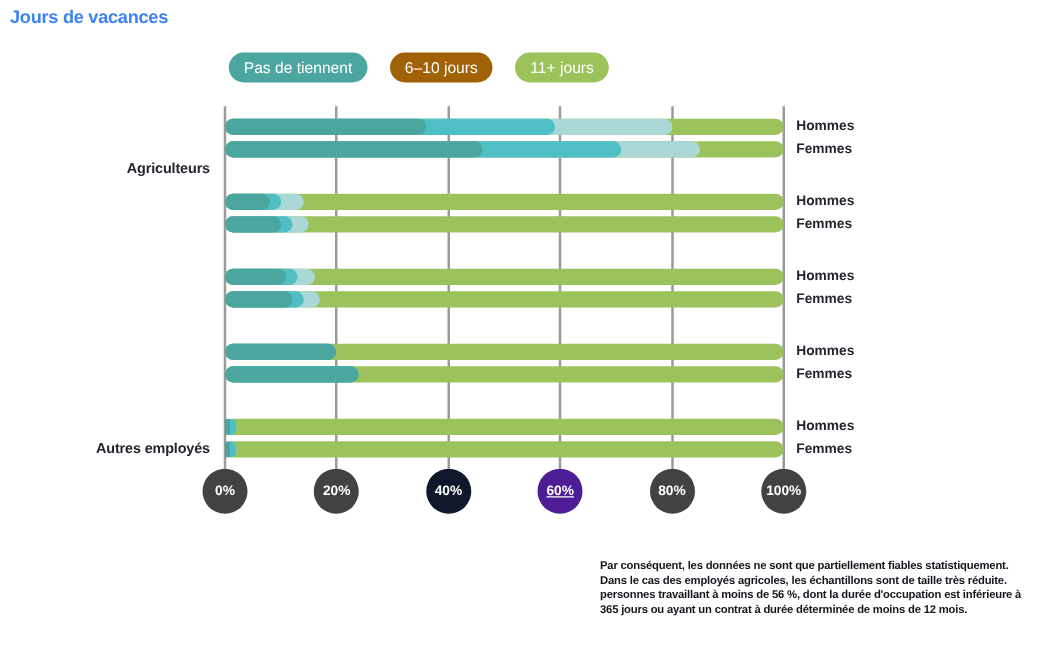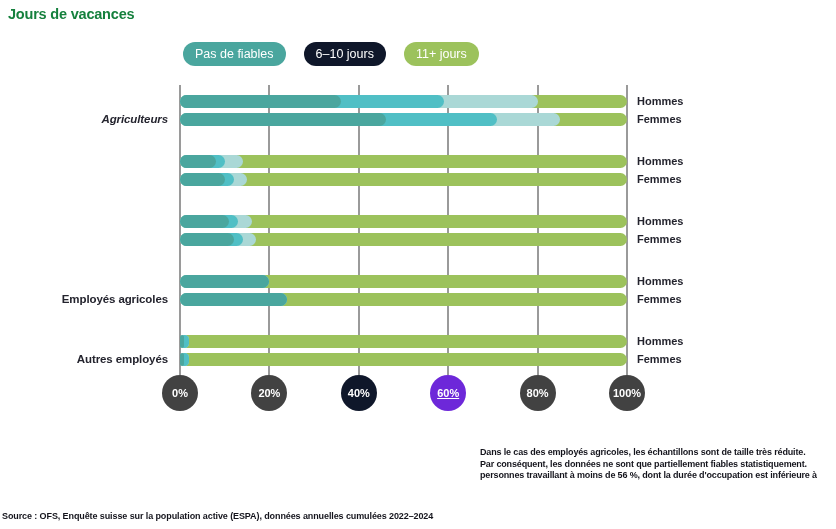--- a/index.html
+++ b/index.html
@@ -2,21 +2,21 @@
 <html><head>
 <meta charset="utf-8">
 <style>
   html,body{margin:0;padding:0;background:#ffffff;}
   #canvas{
     position:relative;width:836px;height:529px;background:#ffffff;
     font-family:"Liberation Sans",sans-serif;overflow:hidden;
   }
   .title{
     position:absolute;left:8px;top:6px;font-size:14.5px;font-weight:bold;
-    color:#15803d;letter-spacing:-0.2px;
+    color:#3b82f6;letter-spacing:-0.2px;
   }
   .legend{position:absolute;left:183px;top:42px;display:flex;gap:18px;}
   .pill{
     height:24px;line-height:24px;border-radius:12px;padding:0 12px;
     color:#ffffff;font-size:12.5px;white-space:nowrap;
   }
   .plot{position:absolute;left:180px;top:85px;width:447px;height:290px;}
   .gridline{position:absolute;top:0;width:2px;height:290px;background:#9a9a9a;margin-left:-1px;}
   .bar{position:absolute;left:0;width:100%;height:13px;}
   .seg{position:absolute;left:0;top:0;height:13px;border-radius:7px;}
@@ -42,22 +42,22 @@
     position:absolute;left:2px;top:511px;font-size:9px;font-weight:bold;
     color:#15151d;letter-spacing:-0.1px;white-space:nowrap;
   }
 </style>
 </head>
 <body>
 
 <div id="canvas">
   <div class="title">Jours de vacances</div>
   <div class="legend">
-      <div class="pill" style="background: rgb(74, 166, 158);">Pas de fiables</div>
-      <div class="pill" style="background: #0f172a;">6–10 jours</div>
+      <div class="pill" style="background: rgb(74, 166, 158);">Pas de tiennent</div>
+      <div class="pill" style="background: #a16207;">6–10 jours</div>
       <div class="pill" style="background: rgb(156, 194, 92);">11+ jours</div>
     </div>
   <div class="plot">
       <div class="gridline" style="left: 0%;"></div>
       <div class="gridline" style="left: 20%;"></div>
       <div class="gridline" style="left: 40%;"></div>
       <div class="gridline" style="left: 60%;"></div>
       <div class="gridline" style="left: 80%;"></div>
       <div class="gridline" style="left: 100%;"></div>
       <div class="bar" style="top: 10px;">
@@ -118,36 +118,35 @@
         <div class="seg" style="width: 1%; z-index: 20; background: rgb(74, 166, 158);"></div>
         <div class="seg" style="width: 2%; z-index: 19; background: rgb(80, 191, 197);"></div>
         <div class="seg" style="width: 2%; z-index: 18; background: rgb(170, 216, 214);"></div>
         <div class="seg" style="width: 100%; z-index: 17; background: rgb(156, 194, 92);"></div>
       </div>
     </div>
   <div class="xaxis">
       <div class="circle" style="left: calc(0% - 18px); background: rgb(66, 66, 66);">0%</div>
       <div class="circle" style="left: calc(20% - 18px); background: rgb(66, 66, 66);">20%</div>
       <div class="circle" style="left: calc(40% - 18px); background: #0f172a;">40%</div>
-      <div class="circle" style="left: calc(60% - 18px); background: #6d28d9; text-decoration: underline;">60%</div>
+      <div class="circle" style="left: calc(60% - 18px); background: #4c1d95; text-decoration: underline;">60%</div>
       <div class="circle" style="left: calc(80% - 18px); background: rgb(66, 66, 66);">80%</div>
       <div class="circle" style="left: calc(100% - 18px); background: rgb(66, 66, 66);">100%</div>
     </div>
   <div class="footnote">
+      <div class="">Par conséquent, les données ne sont que partiellement fiables statistiquement.</div>
       <div class="">Dans le cas des employés agricoles, les échantillons sont de taille très réduite.</div>
-      <div class="">Par conséquent, les données ne sont que partiellement fiables statistiquement.</div>
       <div class="">personnes travaillant à moins de 56 %, dont la durée d'occupation est inférieure à</div>
+      <div class="">365 jours ou ayant un contrat à durée déterminée de moins de 12 mois.</div>
     </div>
-  <div class="source">Source : OFS, Enquête suisse sur la population active (ESPA), données annuelles cumulées 2022–2024</div>
-<div class="cat" style="top: 112px; font-style: italic;">Agriculteurs</div>
+<div class="cat" style="top: 128px;">Agriculteurs</div>
     <div class="rowlab" style="top: 95px;">Hommes</div>
     <div class="rowlab" style="top: 113px;">Femmes</div>
     <div class="rowlab" style="top: 155px;">Hommes</div>
     <div class="rowlab" style="top: 173px;">Femmes</div>
     <div class="rowlab" style="top: 215px;">Hommes</div>
     <div class="rowlab" style="top: 233px;">Femmes</div>
-    <div class="cat" style="top: 292px;">Employés agricoles</div>
     <div class="rowlab" style="top: 275px;">Hommes</div>
     <div class="rowlab" style="top: 293px;">Femmes</div>
     <div class="cat" style="top: 352px;">Autres employés</div>
     <div class="rowlab" style="top: 335px;">Hommes</div>
     <div class="rowlab" style="top: 353px;">Femmes</div>
   </div>
 
 </body></html>

